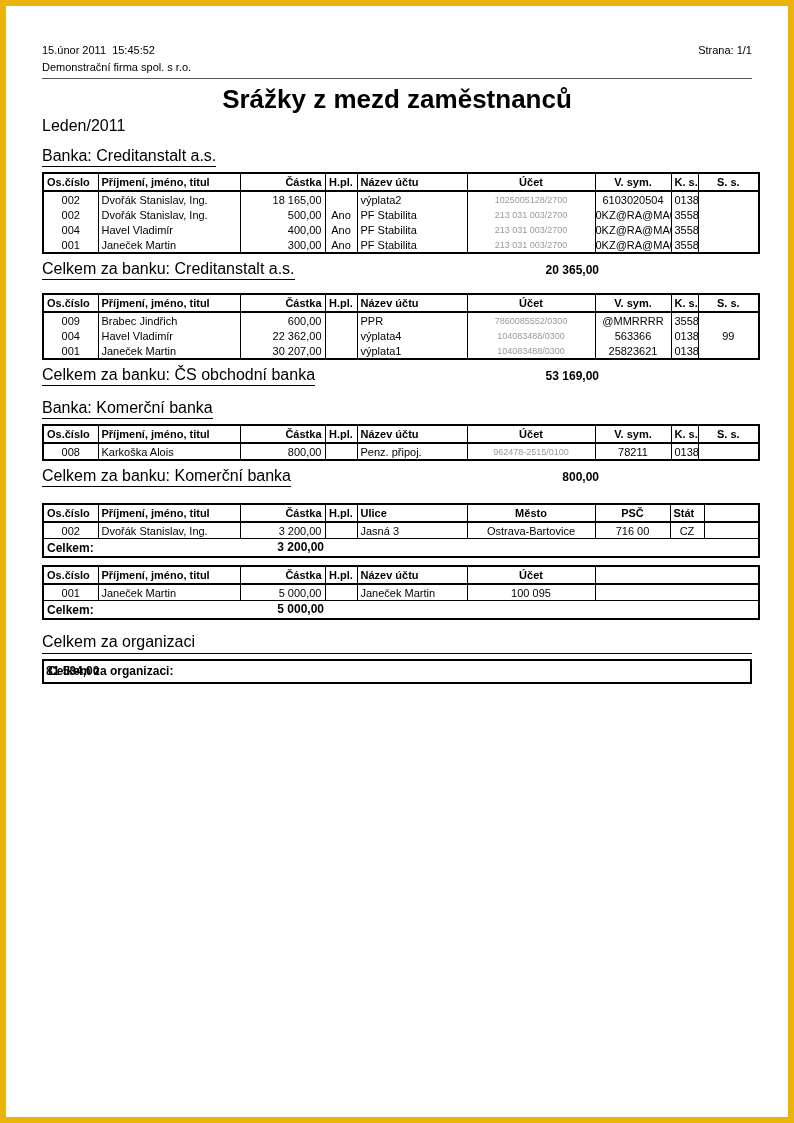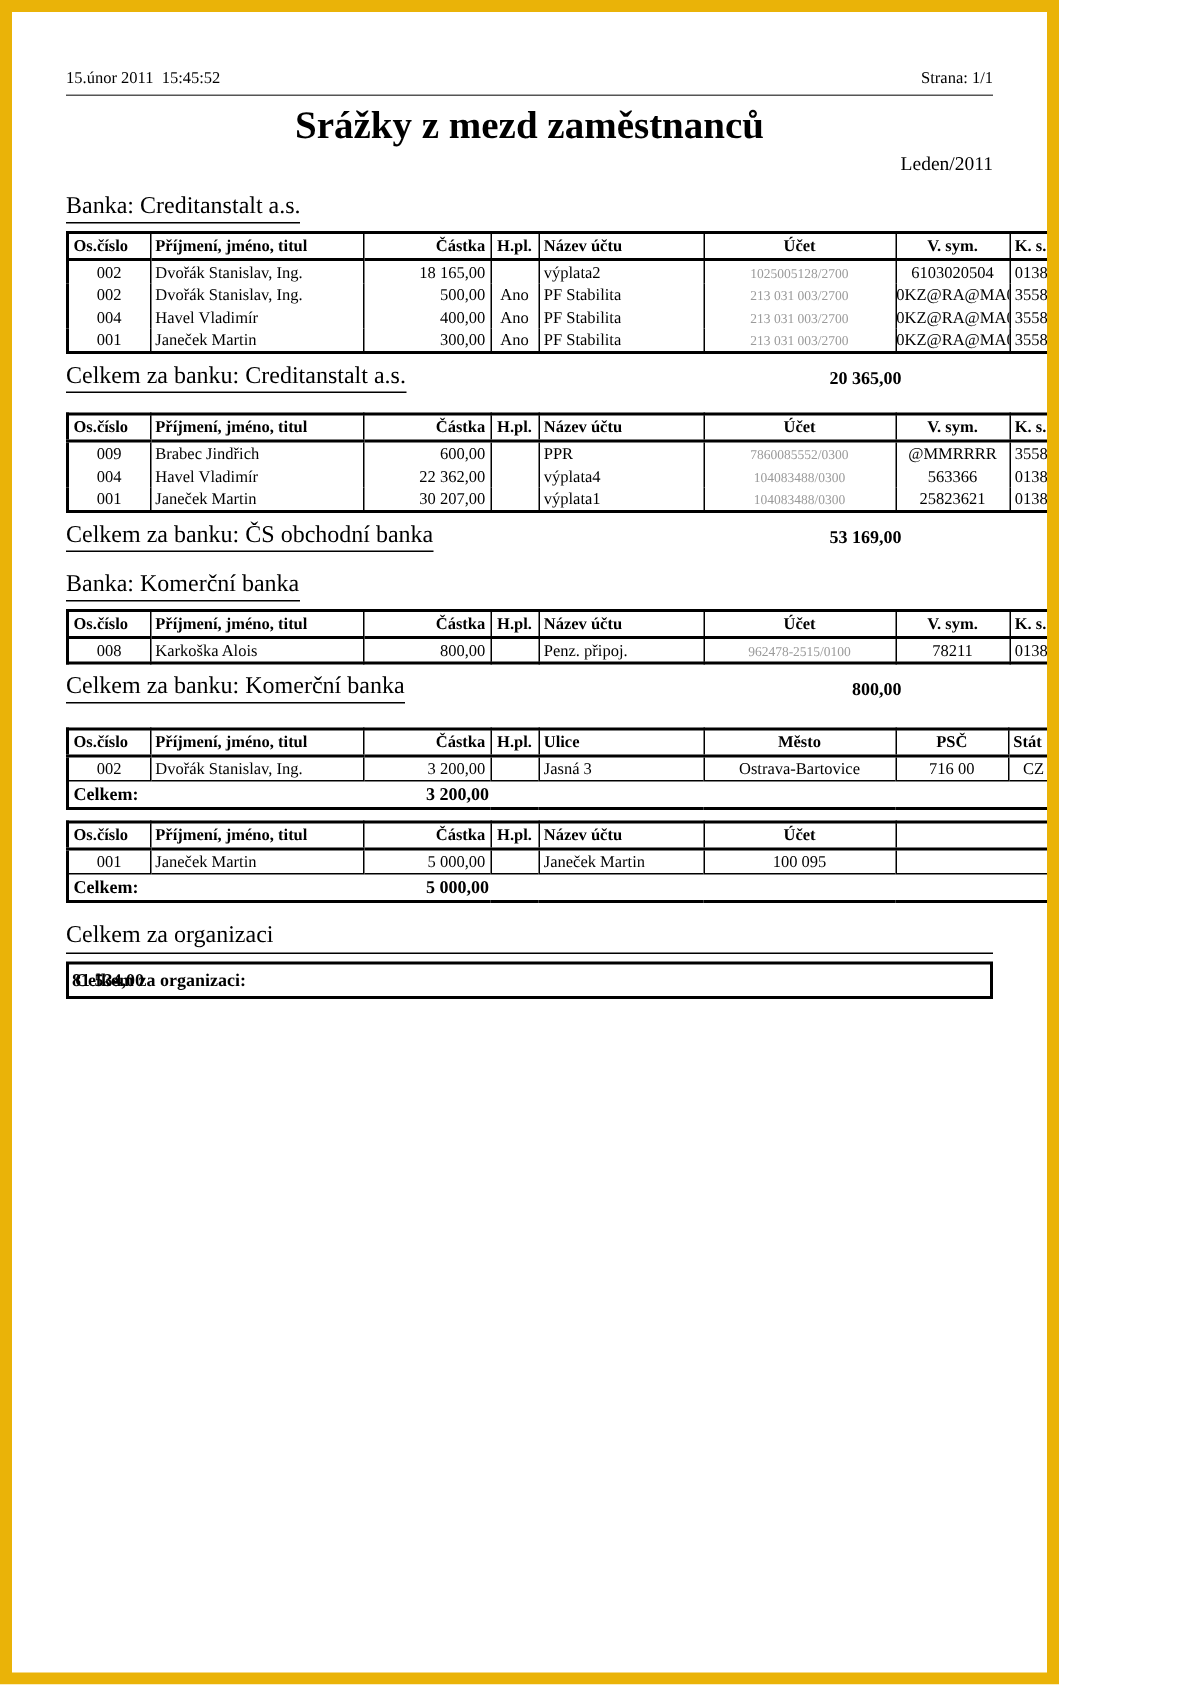--- a/index.html
+++ b/index.html
@@ -1,28 +1,28 @@
 <!DOCTYPE html>
 <html><head>
 <meta charset="utf-8">
 <style>
   html,body{margin:0;padding:0;background:#fff;}
   .page{
-    width:706px;height:1123px;box-sizing:border-box;
-    border:8px solid #eab308;background:#fff;
-    font-family:Liberation Serif, serif;
+    width:794px;height:1123px;box-sizing:border-box;
+    border:6px solid #eab308;background:#fff;
+    font-family:Liberation Sans, sans-serif;
     color:#000;position:relative;overflow:hidden;
   }
   .content{padding:38px 36px 0 36px;}
   .meta{display:flex;justify-content:space-between;font-size:11px;}
   .meta span{white-space:pre;}
   .company{font-size:11px;margin-top:5px;}
   .head-rule{border-bottom:1px solid #555;margin-top:5px;height:0;}
   .title{margin-top:5px;font-size:26px;font-weight:bold;text-align:center;letter-spacing:0px;}
-  .period{text-align:right;font-size:13px;margin-top:2px;}
+  .period{text-align:left;font-size:16px;margin-top:2px;}
   .bank-section{margin-top:12px;}
   .sec-heading{font-size:16px;margin-bottom:5px;}
   .u{display:inline-block;border-bottom:1px solid #000;padding-bottom:1px;}
   table{border-collapse:collapse;table-layout:fixed;width:718px;border:2px solid #000;}
   th,td{border-left:1px solid #000;overflow:hidden;white-space:nowrap;}
   th:first-child,td:first-child{border-left:none;}
   th{font-size:11px;font-weight:bold;padding:1px 3px;height:14px;border-bottom:2px solid #000;}
   td{font-size:11px;padding:0 3px;height:15px;}
   .al{text-align:left}.ar{text-align:right}.ac{text-align:center}
   .acct{color:#9a9a9a;font-size:9px;text-align:center;}
@@ -40,20 +40,21 @@
 </head>
 <body>
 
 <div class="page">
   <div class="content">
 
     <div class="meta">
       <span>15.únor 2011  15:45:52</span>
       <span>Strana: 1/1</span>
     </div>
+    <div class="company">Demonstrační firma spol. s r.o.</div>
     <div class="head-rule"></div>
 
     <div class="title">Srážky z mezd zaměstnanců</div>
     <div class="period">Leden/2011</div>
 
     <div id="bank-sections">
         <div class="bank-section">
           <div class="sec-heading"><span class="u">Banka: Creditanstalt a.s.</span></div>
           <table>
             <colgroup>

